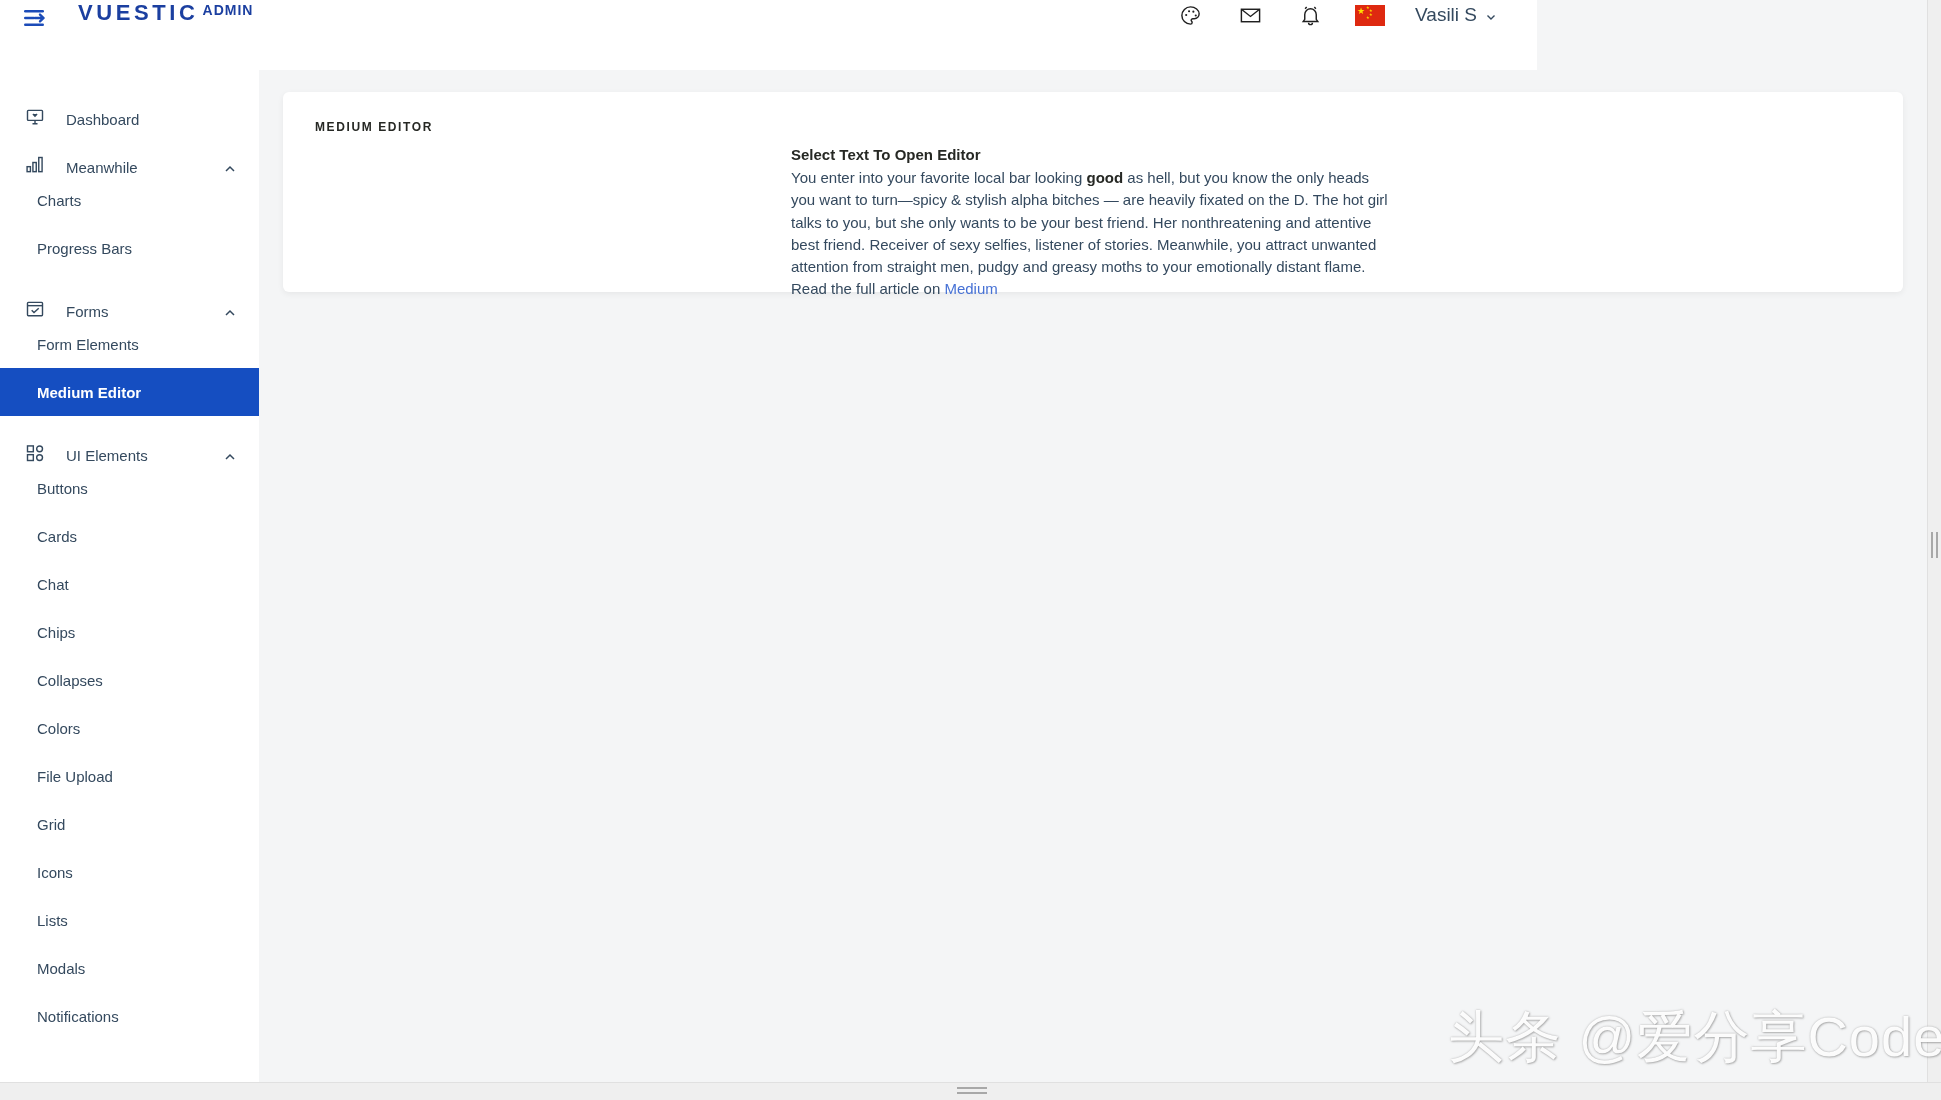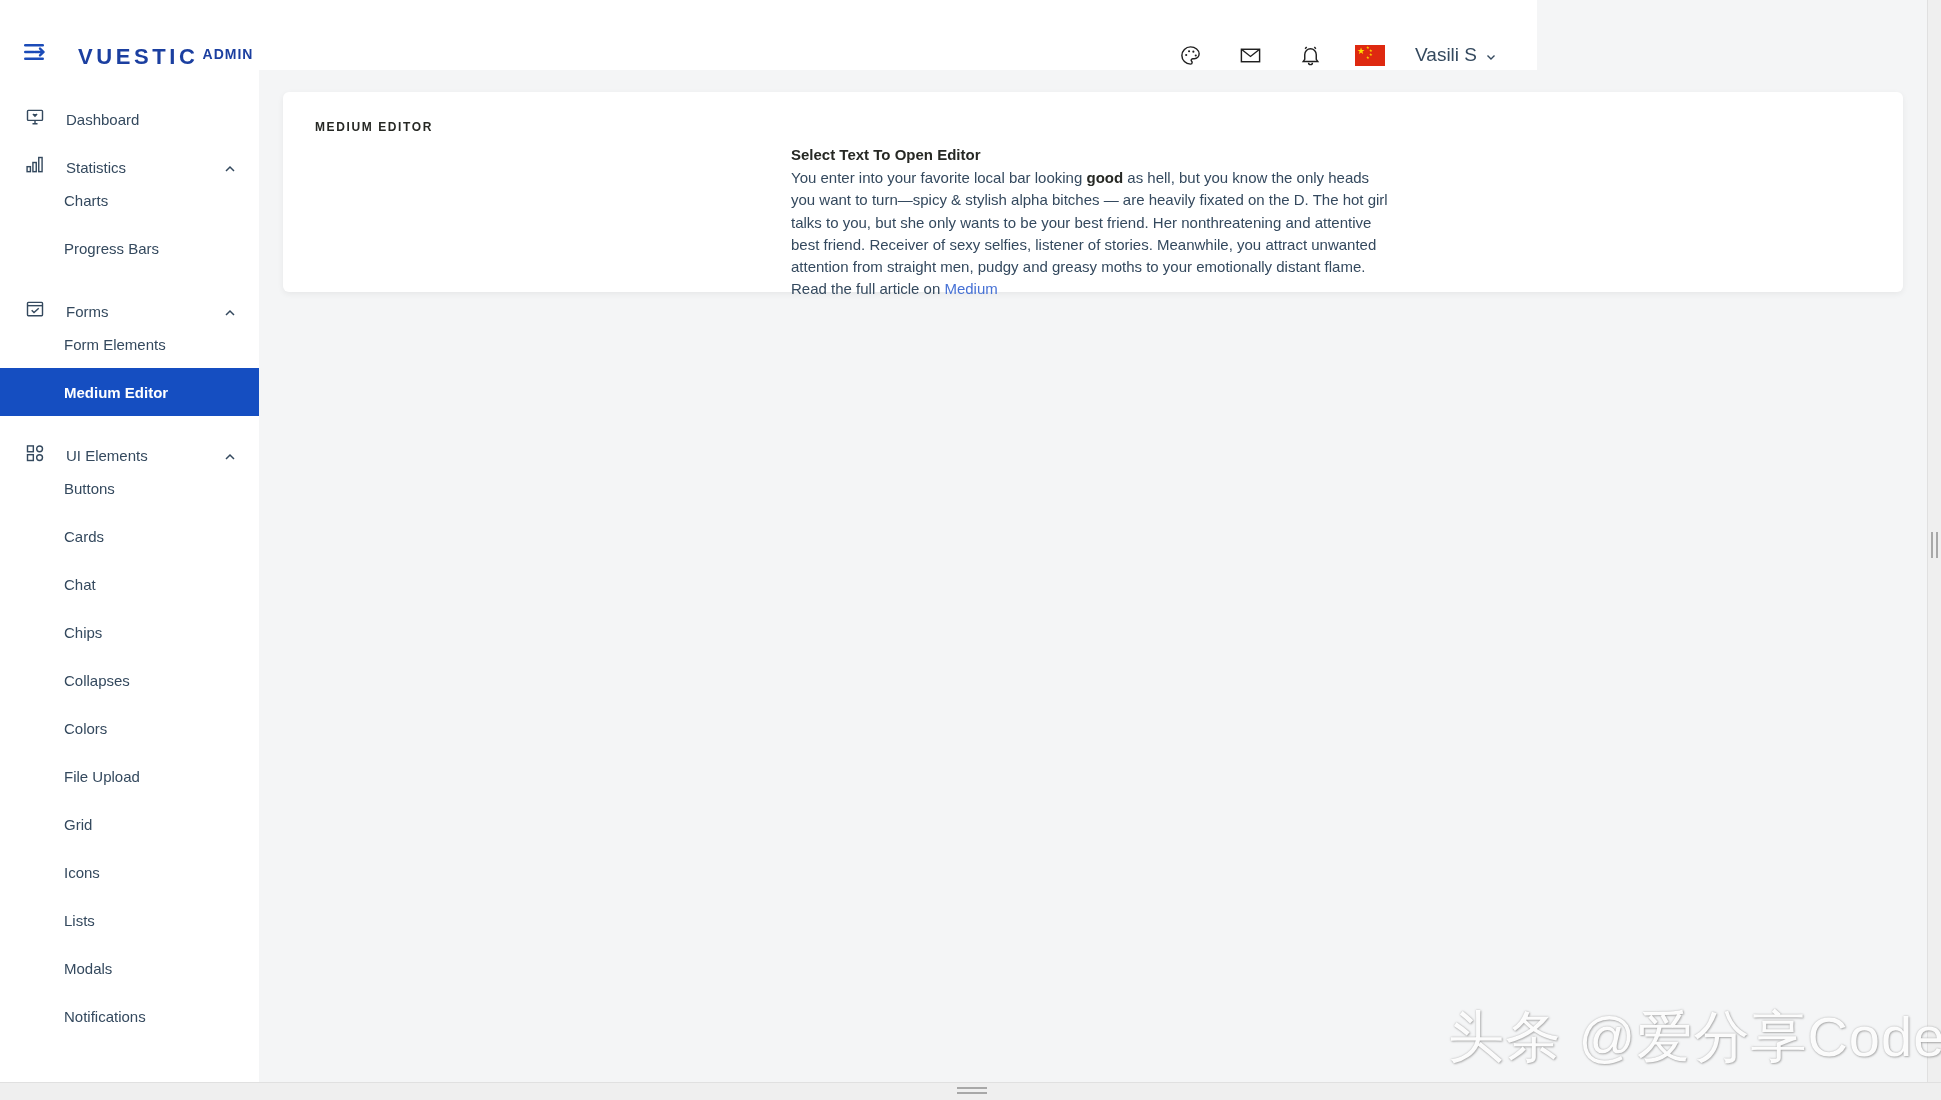--- a/index.html
+++ b/index.html
@@ -9,21 +9,21 @@
     font-family: "Liberation Sans", sans-serif;
     overflow: hidden;
   }
   #app { position: relative; width: 1941px; height: 1100px; background: #f4f5f6; }
 
   
   .topbar {
     position: absolute; top: 0; left: 0;
     width: 1537px; height: 70px;
     background: #ffffff;
-    display: flex; align-items: flex-end;
+    display: flex; align-items: flex-start;
     z-index: 5;
   }
   .hamburger { margin-left: 18px; width: 36px; height: 36px;
     display:flex; align-items:center; justify-content:center; cursor:pointer; }
   .brand { margin-left: 24px; display: flex; align-items: flex-start; }
   .brand-main {
     font-size: 22px; font-weight: 700; letter-spacing: 3.6px;
     color: #1b3fa0;
   }
   .brand-sub {
@@ -61,21 +61,21 @@
     height: 48px; display: flex; align-items: flex-end;
     padding: 0 22px 0 24px; cursor: pointer;
     font-size: 15px; color: #34495e;
   }
   .nav-item .ico { width: 22px; height: 22px; margin-right: 20px;
     display:flex; align-items:center; justify-content:center; flex: 0 0 22px; }
   .nav-item .lbl { flex: 1; white-space: nowrap; }
   .nav-item .arrow { width: 14px; height: 14px; flex: 0 0 14px; }
   .nav-sub {
     height: 48px; display: flex; align-items: center;
-    padding-left: 64px; cursor: pointer;
+    padding-left: 37px; cursor: pointer;
     font-size: 15px; color: #34495e;
   }
   .nav-sub.active {
     background: #154ec1; color: #ffffff; font-weight: 700;
   }
 
   
   .main {
     position: absolute; top: 70px; left: 259px;
     width: 1668px; height: 1012px;
@@ -219,21 +219,21 @@
     </div>
 
     <div class="nav-item">
       <span class="ico">
         <svg width="20" height="20" viewBox="0 0 24 24" fill="none" stroke="#34495e" stroke-width="1.7">
           <rect x="2.5" y="14" width="4" height="6"></rect>
           <rect x="9.5" y="9" width="4" height="11"></rect>
           <rect x="16.5" y="3" width="4" height="17"></rect>
         </svg>
       </span>
-      <span class="lbl">Statistics</span>
+      <span class="lbl">Meanwhile</span>
       <span class="arrow">
         <svg width="14" height="14" viewBox="0 0 14 14" fill="none" stroke="#34495e" stroke-width="1.5">
           <path d="M3 9l4-4 4 4"></path>
         </svg>
       </span>
     </div>
     <div class="nav-sub">
       <span>Charts</span>
     </div>
     <div class="nav-sub">

